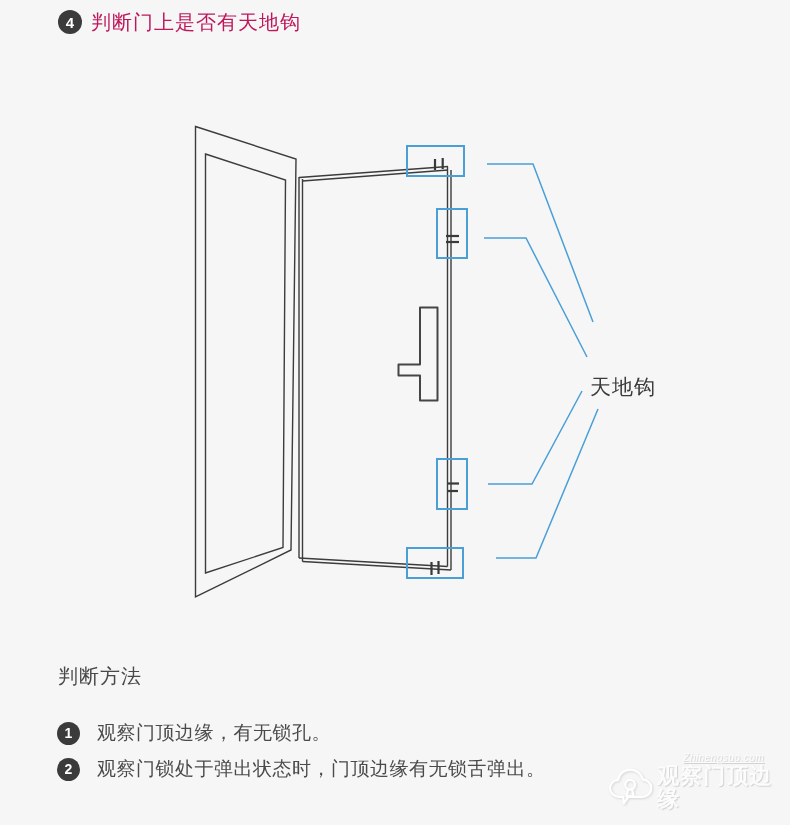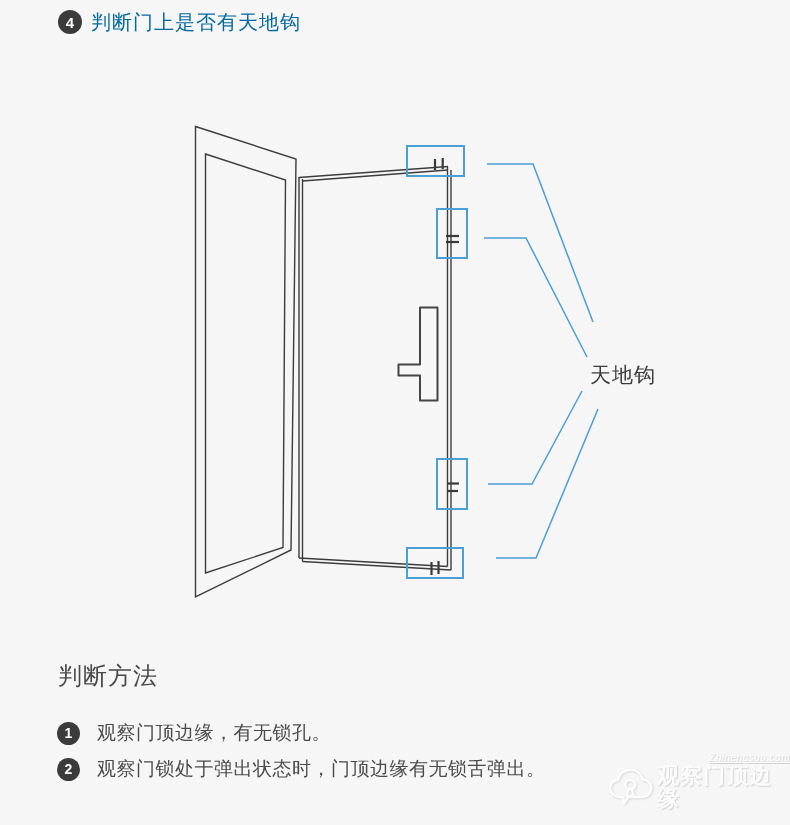--- a/index.html
+++ b/index.html
@@ -29,45 +29,45 @@
     position: absolute;
     left: 58px; top: 10px;
     display: flex;
     align-items: center;
     gap: 9px;
   }
   .step-title {
     margin: 0;
     font-size: 20px;
     font-weight: 500;
-    color: #0369a1;
+    color: #be185d;
     letter-spacing: 1px;
     line-height: 24px;
   }
 
   .figure-svg {
     position: absolute;
     left: 0; top: 0;
     width: 790px; height: 825px;
     pointer-events: none;
   }
   .figure-label {
     position: absolute;
-    left: 590px; top: 363px;
+    left: 590px; top: 375px;
     font-size: 21px;
     color: #3b3b3b;
     letter-spacing: 1px;
     line-height: 24px;
   }
 
   .method-heading {
     position: absolute;
     left: 58px; top: 663px;
     margin: 0;
-    font-size: 24px;
+    font-size: 20px;
     font-weight: 500;
     color: #494949;
     letter-spacing: 1px;
     line-height: 26px;
   }
   .method-item {
     position: absolute;
     left: 57px;
     display: flex;
     align-items: center;
@@ -86,21 +86,21 @@
   .watermark {
     position: absolute;
     left: 606px; top: 752px;
     display: flex;
     align-items: flex-end;
     gap: 3px;
     color: #fcfcfc;
     user-select: none;
   }
   .wm-icon { filter: drop-shadow(1px 1px 1px rgba(130,130,130,0.28)); }
-  .wm-col { display: flex; flex-direction: column; align-items: flex-end; }
+  .wm-col { display: flex; flex-direction: column; align-items: center; }
   .wm-url {
     font-size: 10px;
     font-style: italic;
     text-decoration: underline;
     letter-spacing: 0.5px;
     margin-bottom: 1px;
     text-shadow: 1px 1px 1px rgba(130,130,130,0.30);
   }
   .wm-name {
     font-size: 22px;

